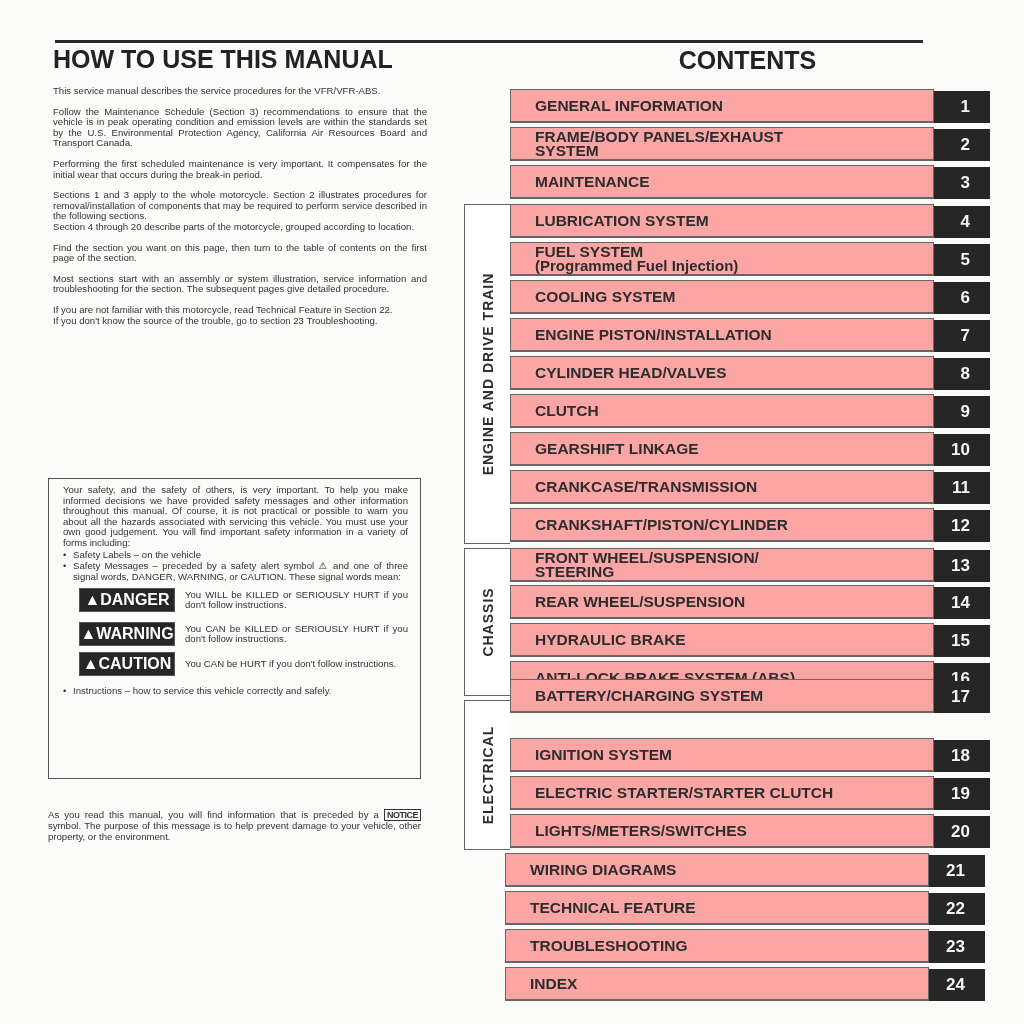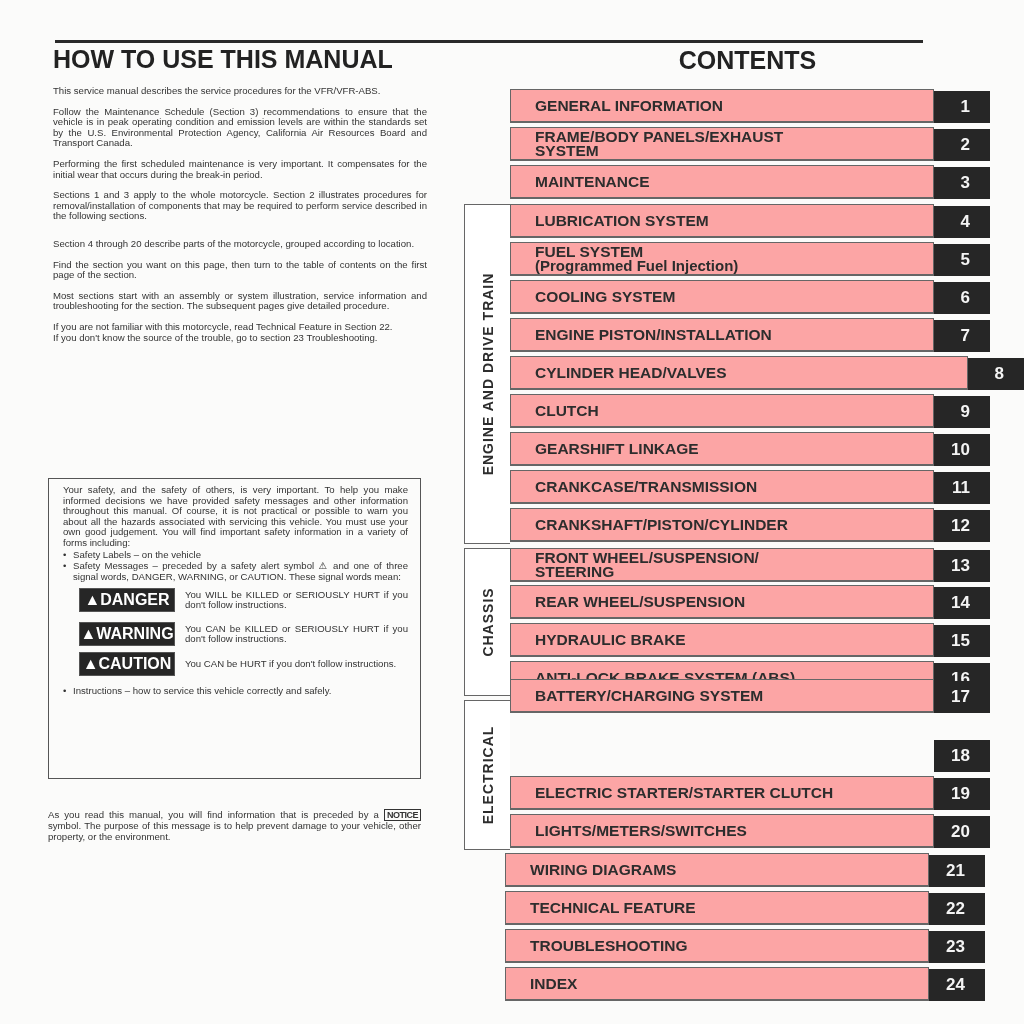--- a/index.html
+++ b/index.html
@@ -58,21 +58,21 @@
 <body>
 
 <div class="top-rule"></div>
 
 <div class="left">
   <h1 class="h1">HOW TO USE THIS MANUAL</h1>
   <div class="intro">
     <p class="para">This service manual describes the service procedures for the VFR/VFR-ABS.</p>
     <p class="para">Follow the Maintenance Schedule (Section 3) recommendations to ensure that the vehicle is in peak operating condition and emission levels are within the standards set by the U.S. Environmental Protection Agency, California Air Resources Board and Transport Canada.</p>
     <p class="para">Performing the first scheduled maintenance is very important. It compensates for the initial wear that occurs during the break-in period.</p>
-    <p class="para" style="margin-bottom:17px">Sections 1 and 3 apply to the whole motorcycle. Section 2 illustrates procedures for removal/installation of components that may be required to perform service described in the following sections.</p>
+    <p class="para" style="margin-bottom:0">Sections 1 and 3 apply to the whole motorcycle. Section 2 illustrates procedures for removal/installation of components that may be required to perform service described in the following sections.</p>
     <p class="para">Section 4 through 20 describe parts of the motorcycle, grouped according to location.</p>
     <p class="para">Find the section you want on this page, then turn to the table of contents on the first page of the section.</p>
     <p class="para">Most sections start with an assembly or system illustration, service information and troubleshooting for the section. The subsequent pages give detailed procedure.</p>
     <p class="para" style="margin-bottom:0">If you are not familiar with this motorcycle, read Technical Feature in Section 22.</p>
     <p class="para">If you don't know the source of the trouble, go to section 23 Troubleshooting.</p>
   </div>
 </div>
 
 <div class="safety-box">
   <div class="p">Your safety, and the safety of others, is very important. To help you make informed decisions we have provided safety messages and other information throughout this manual. Of course, it is not practical or possible to warn you about all the hazards associated with servicing this vehicle. You must use your own good judgement. You will find important safety information in a variety of forms including:</div>
@@ -161,21 +161,21 @@
       <span>COOLING SYSTEM</span>
     </div>
   <div class="num">6</div>
 </div>
 <div class="toc-row" style="top:318px;">
   <div class="label-box">
       <span>ENGINE PISTON/INSTALLATION</span>
     </div>
   <div class="num">7</div>
 </div>
-<div class="toc-row" style="top:356px;padding-left:34px;">
+<div class="toc-row" style="top:356px;">
   <div class="label-box">
       <span>CYLINDER HEAD/VALVES</span>
     </div>
   <div class="num">8</div>
 </div>
 <div class="toc-row" style="top:394px;">
   <div class="label-box">
       <span>CLUTCH</span>
     </div>
   <div class="num">9</div>
@@ -225,20 +225,23 @@
     </div>
   <div class="num">16</div>
 </div>
 <div class="toc-row" style="top:679px;border-radius:12px;">
   <div class="label-box">
       <span>BATTERY/CHARGING SYSTEM</span>
     </div>
   <div class="num">17</div>
 </div>
 <div class="toc-row" style="top:738px;">
+  <div class="label-box">
+      <span>IGNITION SYSTEM</span>
+    </div>
   <div class="num">18</div>
 </div>
 <div class="toc-row" style="top:776px;">
   <div class="label-box">
       <span>ELECTRIC STARTER/STARTER CLUTCH</span>
     </div>
   <div class="num">19</div>
 </div>
 <div class="toc-row" style="top:814px;">
   <div class="label-box">

